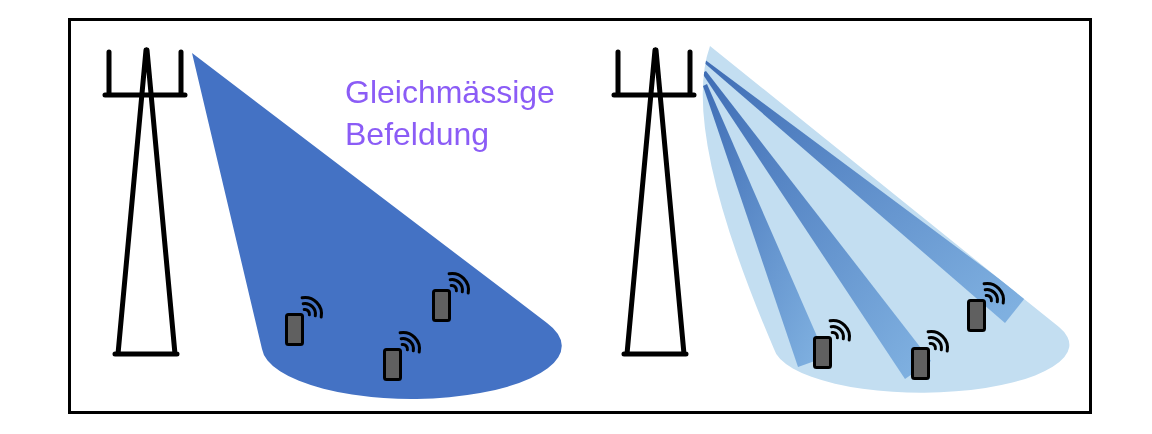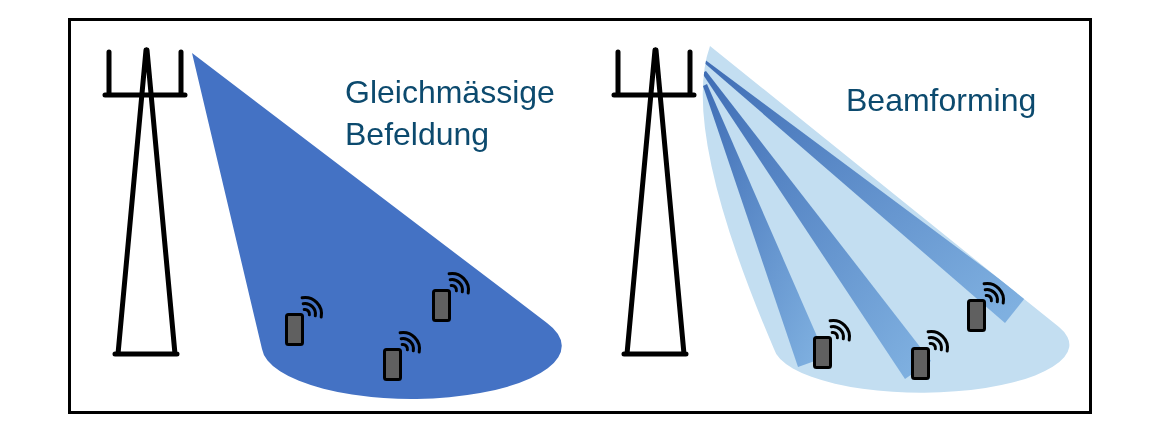--- a/index.html
+++ b/index.html
@@ -15,21 +15,21 @@
     background: #ffffff;
     overflow: hidden;
   }
   .canvas svg {
     position: absolute;
     left: 0;
     top: 0;
   }
   .label {
     position: absolute;
-    color: #0c4a6e;
+    color: #8b5cf6;
     font-size: 32px;
     line-height: 42px;
     white-space: pre-line;
     pointer-events: none;
   }
   .label-uniform {
     left: 345px;
     top: 71px;
   }
   .label-beamforming {
@@ -94,15 +94,14 @@
 
       <use href="#device" x="813" y="336"></use>
       <use href="#device" x="911" y="347"></use>
       <use href="#device" x="967" y="299"></use>
     </g>
   </svg>
 
   <div class="label label-uniform">Gleichmässige
 Befeldung</div>
 
-  <div class="label label-beamforming">Beamforming</div>
 
 </div>
 
 </body></html>

